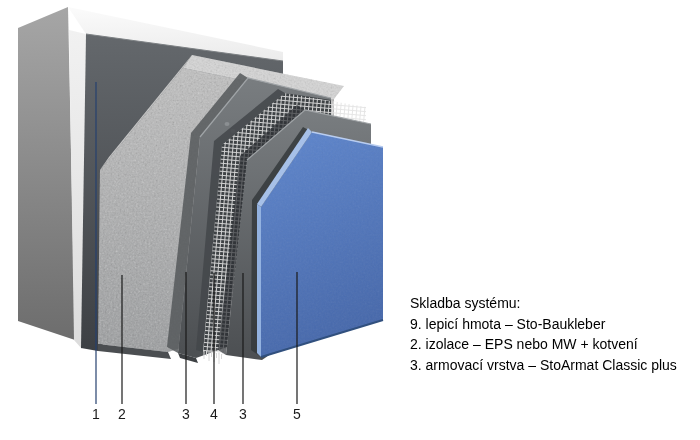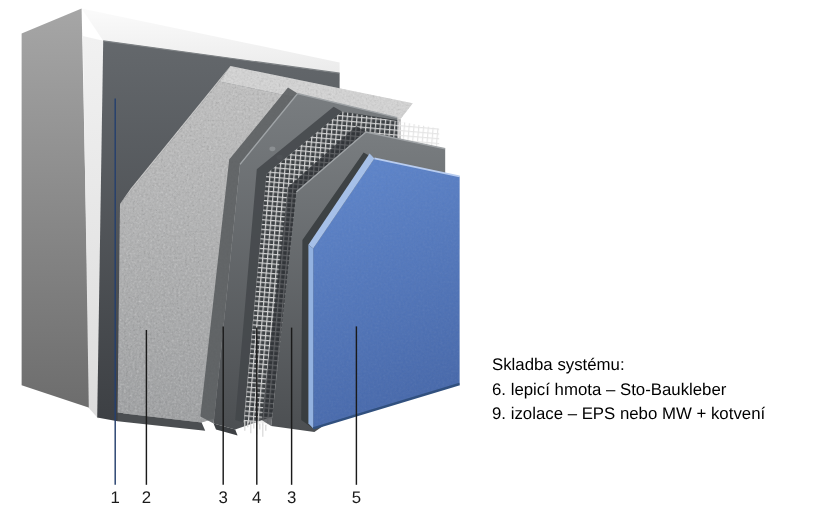--- a/index.html
+++ b/index.html
@@ -135,17 +135,18 @@
 
   <div class="lnum" style="left:96px">1</div>
   <div class="lnum" style="left:122px">2</div>
   <div class="lnum" style="left:186px">3</div>
   <div class="lnum" style="left:214px">4</div>
   <div class="lnum" style="left:243px">3</div>
   <div class="lnum" style="left:297px">5</div>
 
   <div class="legend">
     <div>Skladba systému:</div>
-    <div>6. lepicí hmota – Sto-Baukleber</div>
-    <div>9. izolace – EPS nebo MW + kotvení</div>
+    <div>9. lepicí hmota – Sto-Baukleber</div>
+    <div>2. izolace – EPS nebo MW + kotvení</div>
+    <div>3. armovací vrstva – StoArmat Classic plus</div>
   </div>
 
 </div>
 
 </body></html>

